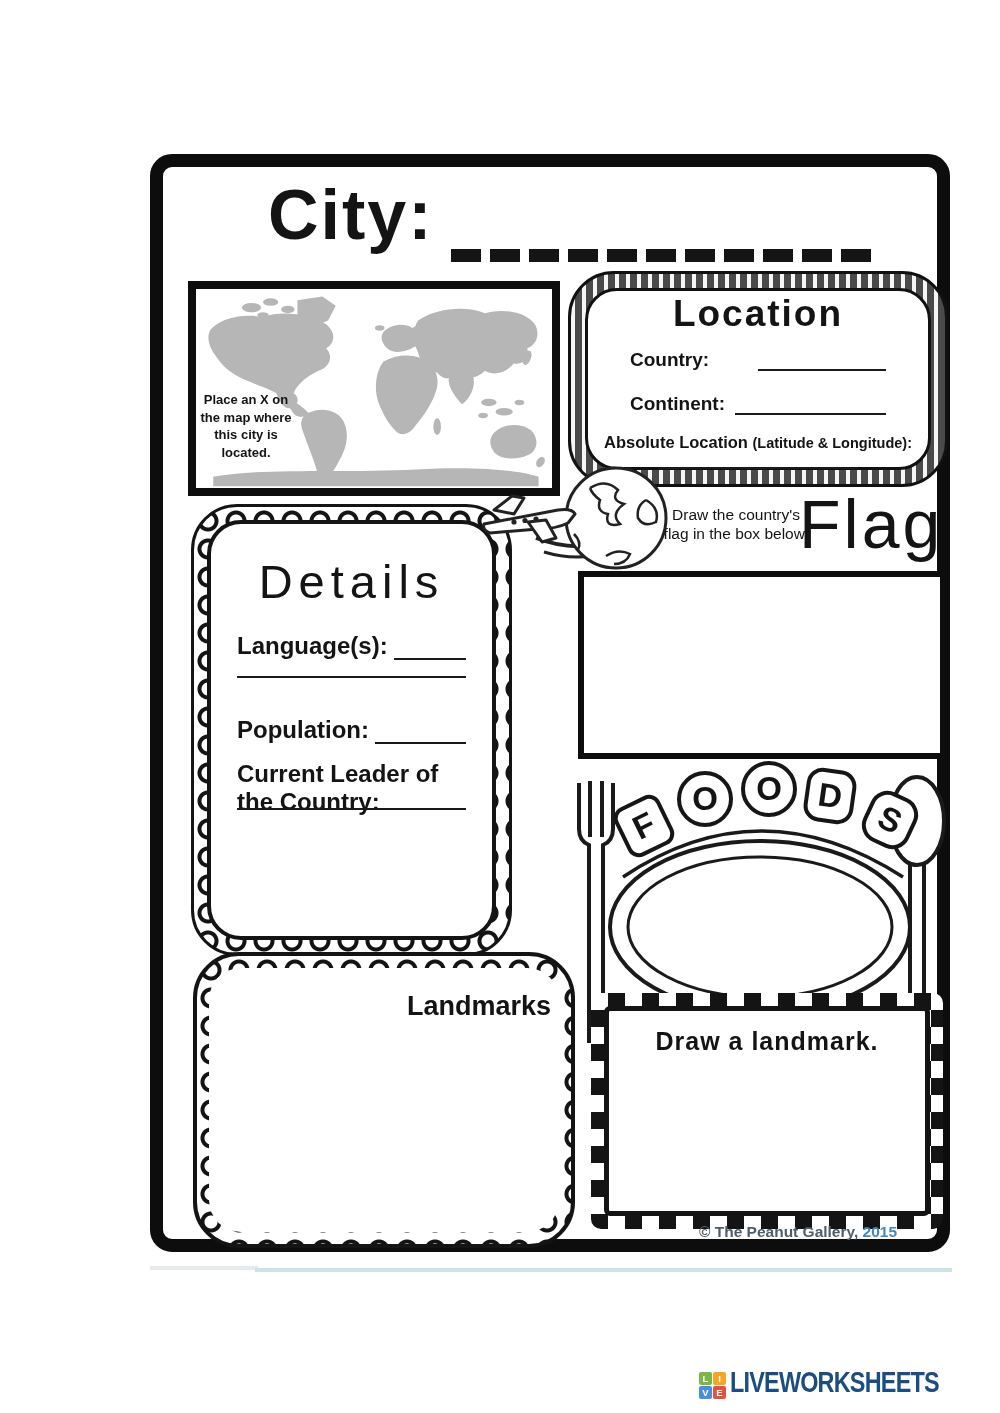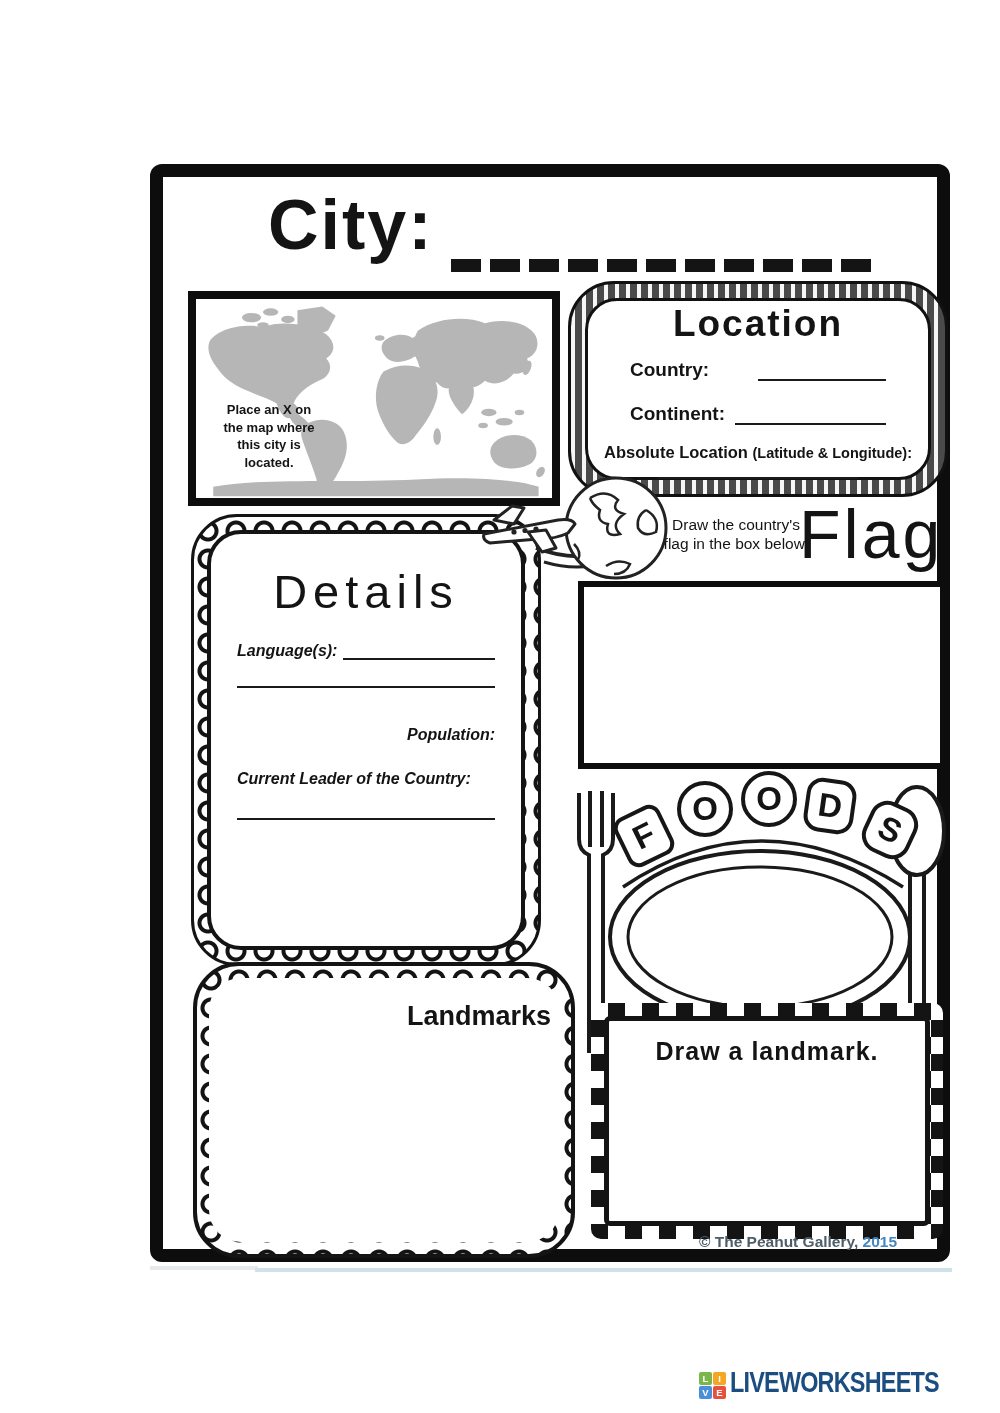--- a/index.html
+++ b/index.html
@@ -1,32 +1,32 @@
 <!DOCTYPE html>
 <html><head>
 <meta charset="utf-8">
 <style>
   html,body{margin:0;padding:0;background:#ffffff;}
   .page{position:relative;width:1000px;height:1413px;background:#ffffff;overflow:hidden;
         font-family:"Liberation Sans",sans-serif;color:#141414;}
 
   
-  .frame{position:absolute;left:150px;top:164px;width:800px;height:1098px;
-         border:13px solid #0d0d0d;border-radius:12px;background:#ffffff;box-sizing:border-box;}
+  .frame{position:absolute;left:150px;top:154px;width:800px;height:1098px;
+         border:13px solid #0d0d0d;border-radius:22px;background:#ffffff;box-sizing:border-box;}
 
   .city-title{position:absolute;left:105px;top:8px;font-size:70px;font-weight:bold;letter-spacing:2px;}
   .city-line{position:absolute;left:288px;top:82px;width:424px;height:13px;
              background:repeating-linear-gradient(90deg,#141414 0 30px,transparent 30px 39px);}
 
   
   .map-box{position:absolute;left:25px;top:114px;width:372px;height:215px;border:8px solid #0d0d0d;
            background:#ffffff;box-sizing:border-box;}
   .map-box svg{position:absolute;left:0;top:0;width:100%;height:100%;}
   .map-instruction{position:absolute;left:4px;top:102px;width:92px;text-align:center;
-                   font-size:13px;font-weight:bold;line-height:1.35;margin-left:23px;}
+                   font-size:13px;font-weight:bold;line-height:1.35;}
 
   
   .location-outer{position:absolute;left:405px;top:104px;width:380px;height:216px;border:3px solid #111;
                   border-radius:46px;box-sizing:border-box;overflow:hidden;background:#4a4a4a;
                   background-image:repeating-linear-gradient(90deg,rgba(255,255,255,.95) 0 4px,transparent 4px 11px);}
   .location-inner{position:absolute;left:14px;top:14px;right:14px;bottom:14px;background:#ffffff;
                   border:3px solid #111;border-radius:32px;}
   .location-title{position:absolute;left:0;right:0;top:2px;text-align:center;font-size:37px;font-weight:bold;letter-spacing:2px;}
   .loc-row{position:absolute;left:42px;right:42px;display:flex;align-items:flex-end;font-size:19px;font-weight:bold;}
   .loc-row .fill-line{flex:1;border-bottom:2px solid #1a1a1a;margin-left:10px;height:1em;}
@@ -35,28 +35,28 @@
   .loc-center-line{position:absolute;left:70px;right:70px;border-top:2px solid #1a1a1a;}
 
   
   .flag-instruction{position:absolute;left:497px;top:338px;width:152px;text-align:center;
                     font-size:15.5px;font-weight:normal;line-height:1.25;}
   .flag-title{position:absolute;left:636px;top:318px;font-size:68px;font-weight:normal;letter-spacing:3px;}
   .flag-box{position:absolute;left:415px;top:404px;width:368px;height:188px;border:6px solid #0d0d0d;
             background:#ffffff;box-sizing:border-box;}
 
   
-  .details-outer{position:absolute;left:28px;top:337px;width:350px;height:452px;border:3px solid #141414;
+  .details-outer{position:absolute;left:28px;top:337px;width:321px;height:452px;border:3px solid #141414;
                  border-radius:46px;overflow:hidden;box-sizing:border-box;background:#ffffff;
                  background-image:radial-gradient(circle,#ffffff 6px,#141414 7px,#141414 10px,#ffffff 11px);
                  background-size:28px 28px;}
   .details-inner{position:absolute;left:13px;top:13px;right:13px;bottom:13px;background:#ffffff;
                  border:4px solid #141414;border-radius:34px;}
   .details-title{position:absolute;left:0;right:0;top:30px;text-align:center;font-size:47px;letter-spacing:6px;}
-  .d-row{position:absolute;left:26px;right:26px;display:flex;align-items:flex-end;font-size:16px;font-weight:bold;font-style:italic;}
+  .d-row{position:absolute;left:26px;right:26px;display:flex;align-items:flex-end;font-size:24px;font-weight:bold;}
   .d-row .fill-line{flex:1;border-bottom:2px solid #1a1a1a;margin-left:6px;height:1em;}
   .d-line{position:absolute;left:26px;right:26px;border-top:2px solid #1a1a1a;}
 
   
   .foods{position:absolute;left:402px;top:592px;width:395px;height:290px;}
   .foods svg{position:absolute;left:0;top:0;width:100%;height:100%;}
   .food-letter{position:absolute;width:50px;height:54px;border:4px solid #161616;background:#ffffff;
                display:flex;align-items:center;justify-content:center;font-size:33px;font-weight:bold;box-sizing:border-box;}
   .fl-round{border-radius:50%;width:56px;height:56px;}
 
@@ -156,21 +156,21 @@
     <div class="flag-box"></div>
 
     <div class="details-outer">
       <div class="details-inner">
         <div class="details-title">Details</div>
         <div class="d-row" style="top:108px;">
           <span>Language(s):</span>
           <span class="fill-line"></span>
         </div>
         <div class="d-line" style="top:152px;"></div>
-        <div class="d-row" style="top:192px;flex-direction:column;">
+        <div class="d-row" style="top:192px;">
           <span>Population:</span>
           <span class="fill-line"></span>
         </div>
         <div class="d-row" style="top:236px;">
           <span>Current Leader of the Country:</span>
         </div>
         <div class="d-line" style="top:284px;"></div>
       </div>
     </div>
 

